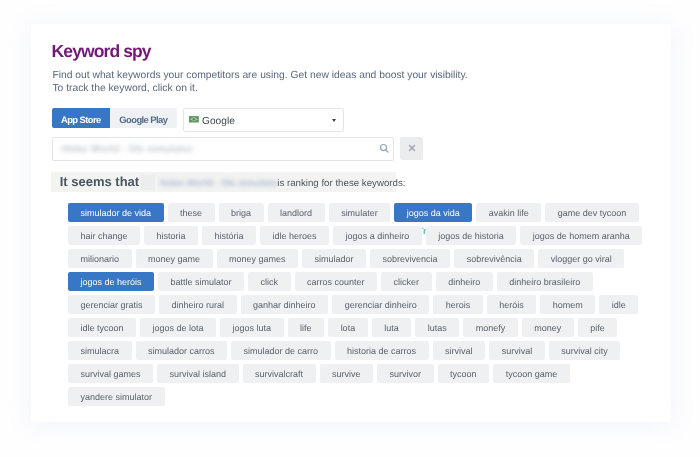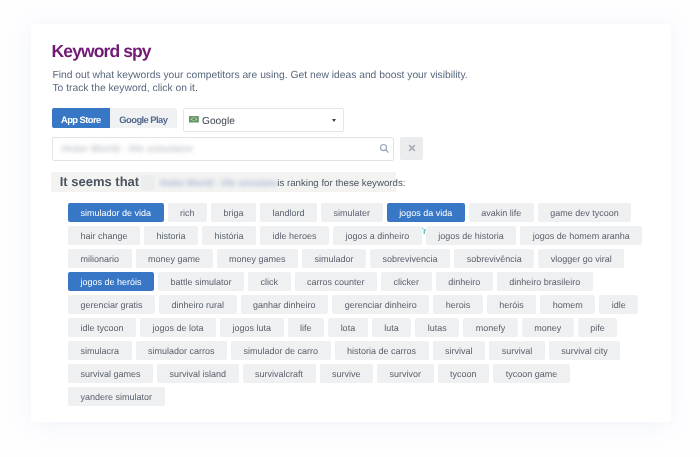--- a/index.html
+++ b/index.html
@@ -89,21 +89,21 @@
       <span class="appicon"></span>
       <span class="appname">Hobo World - life simulator</span>
       <span>is ranking for these keywords:</span>
     </div>
     <div class="track">
       <span class="plus"></span>
       <span>Track all keywords</span>
     </div>
     <div class="tags">
         <div class="tag sel">simulador de vida</div>
-        <div class="tag">rich</div>
+        <div class="tag">these</div>
         <div class="tag">briga</div>
         <div class="tag">landlord</div>
         <div class="tag">simulater</div>
         <div class="tag sel">jogos da vida</div>
         <div class="tag">avakin life</div>
         <div class="tag">game dev tycoon</div>
         <div class="tag">hair change</div>
         <div class="tag">historia</div>
         <div class="tag">história</div>
         <div class="tag">idle heroes</div>

